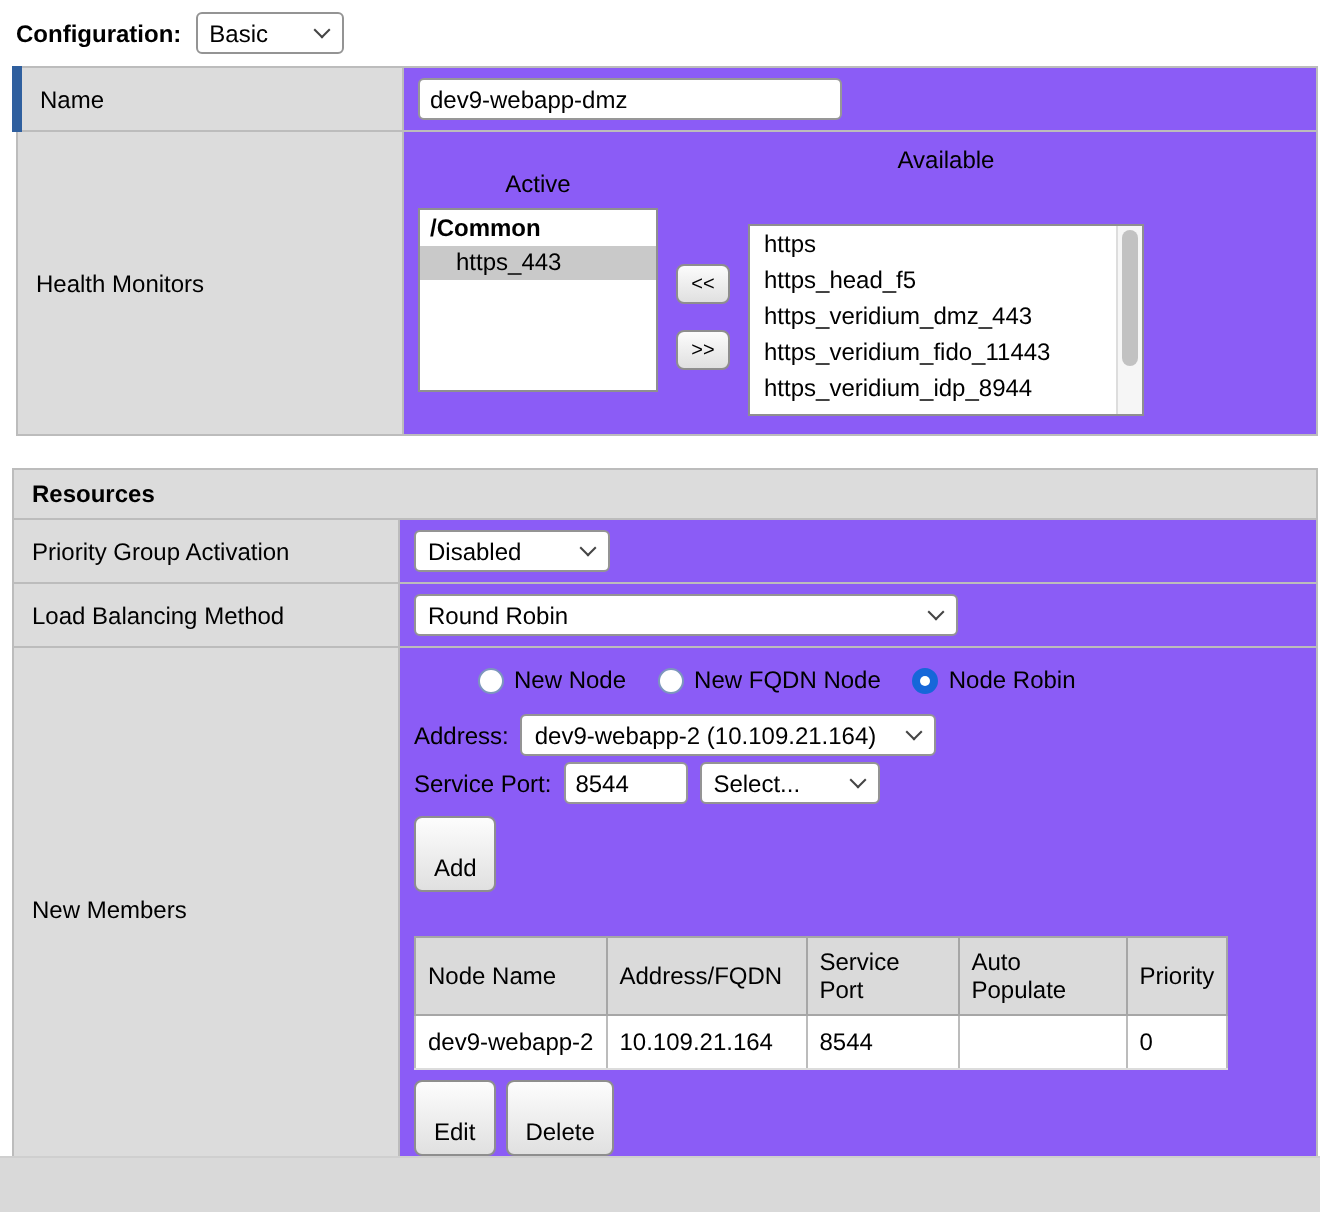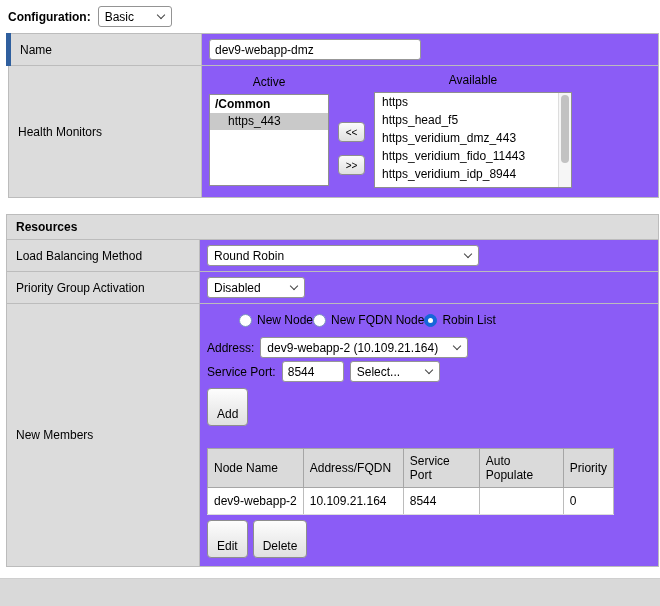--- a/index.html
+++ b/index.html
@@ -51,21 +51,21 @@
     padding: 2px 5px; font: 12px "Liberation Sans", sans-serif; background: #fff;
   }
   .name-input { width: 212px; }
   .desc-input { width: 417px; }
   .port-input { width: 62px; }
 
   
   .hm-wrap { display: flex; align-items: center; padding: 2px 0 4px 0; }
   .hm-col { display: flex; flex-direction: column; }
   .hm-col-active { width: 120px; }
-  .hm-col-avail { width: 198px; }
+  .hm-col-avail { width: 198px; gap: 20px; }
   .hm-header { text-align: center; padding-bottom: 5px; }
   .listbox { border: 1px solid #8f8f8f; background: #fff; overflow: hidden; }
   .active-list { width: 120px; height: 92px; }
   .avail-list { width: 198px; height: 96px; position: relative; }
   .list-group { font-weight: bold; padding: 2px 5px; }
   .list-item { padding: 1px 5px 2px 18px; }
   .list-item.selected { background: #c9c9c9; }
   .avail-item { padding: 2px 7px 2px 7px; white-space: nowrap; }
   .hm-btns { display: flex; flex-direction: column; gap: 13px; margin: 36px 9px 0 9px; }
   .hm-btn {
@@ -84,21 +84,21 @@
 
   
   .section-header {
     margin: 16px 0 0 6px; width: 653px;
     background: #dcdcdc; border: 1px solid #bcbcbc; border-bottom: none;
     font-weight: bold; padding: 5px 9px;
   }
 
   
   .nm-cell { padding: 5px 7px 8px 7px; }
-  .radio-row { display: flex; align-items: flex-end; gap: 0; padding: 4px 0 7px 32px; }
+  .radio-row { display: flex; align-items: flex-end; gap: 16px; padding: 4px 0 7px 32px; }
   .radio-opt { display: flex; align-items: center; gap: 5px; cursor: pointer; }
   .radio-circle {
     width: 13px; height: 13px; border-radius: 50%;
     background: #fff; border: 1px solid #7d96bd; display: inline-block; position: relative;
   }
   .radio-circle.selected { background: #1667d9; border-color: #1667d9; }
   .radio-circle.selected::after {
     content: ""; position: absolute; left: 3px; top: 3px;
     width: 5px; height: 5px; background: #fff; border-radius: 50%;
   }
@@ -188,55 +188,55 @@
       </td>
     </tr>
   </tbody>
     </table>
 
   <div class="section-header">Resources</div>
 
   <table class="form-table">
     <tbody>
         <tr>
+      <td class="label-cell">Priority Group Activation</td>
+      <td class="content-cell">
+        <span class="sel sel-pg">
+          <select>
+            <option>Disabled</option>
+          </select>
+        </span>
+      </td>
+    </tr>
+    <tr>
       <td class="label-cell">Load Balancing Method</td>
       <td class="content-cell">
         <span class="sel sel-lb">
           <select>
             <option>Round Robin</option>
-          </select>
-        </span>
-      </td>
-    </tr>
-    <tr>
-      <td class="label-cell">Priority Group Activation</td>
-      <td class="content-cell">
-        <span class="sel sel-pg">
-          <select>
-            <option>Disabled</option>
           </select>
         </span>
       </td>
     </tr>
     <tr>
       <td class="label-cell">New Members</td>
       <td class="content-cell nm-cell">
 
         <div class="radio-row">
           <label class="radio-opt">
             <span class="radio-circle"></span>
             <span>New Node</span>
           </label>
           <label class="radio-opt">
             <span class="radio-circle"></span>
             <span>New FQDN Node</span>
           </label>
           <label class="radio-opt">
             <span class="radio-circle selected"></span>
-            <span>Robin List</span>
+            <span>Node Robin</span>
           </label>
         </div>
 
         <div class="field-row">
           <span>Address:</span>
           <span class="sel sel-addr">
             <select>
               <option>dev9-webapp-2 (10.109.21.164)</option>
             </select>
           </span>

